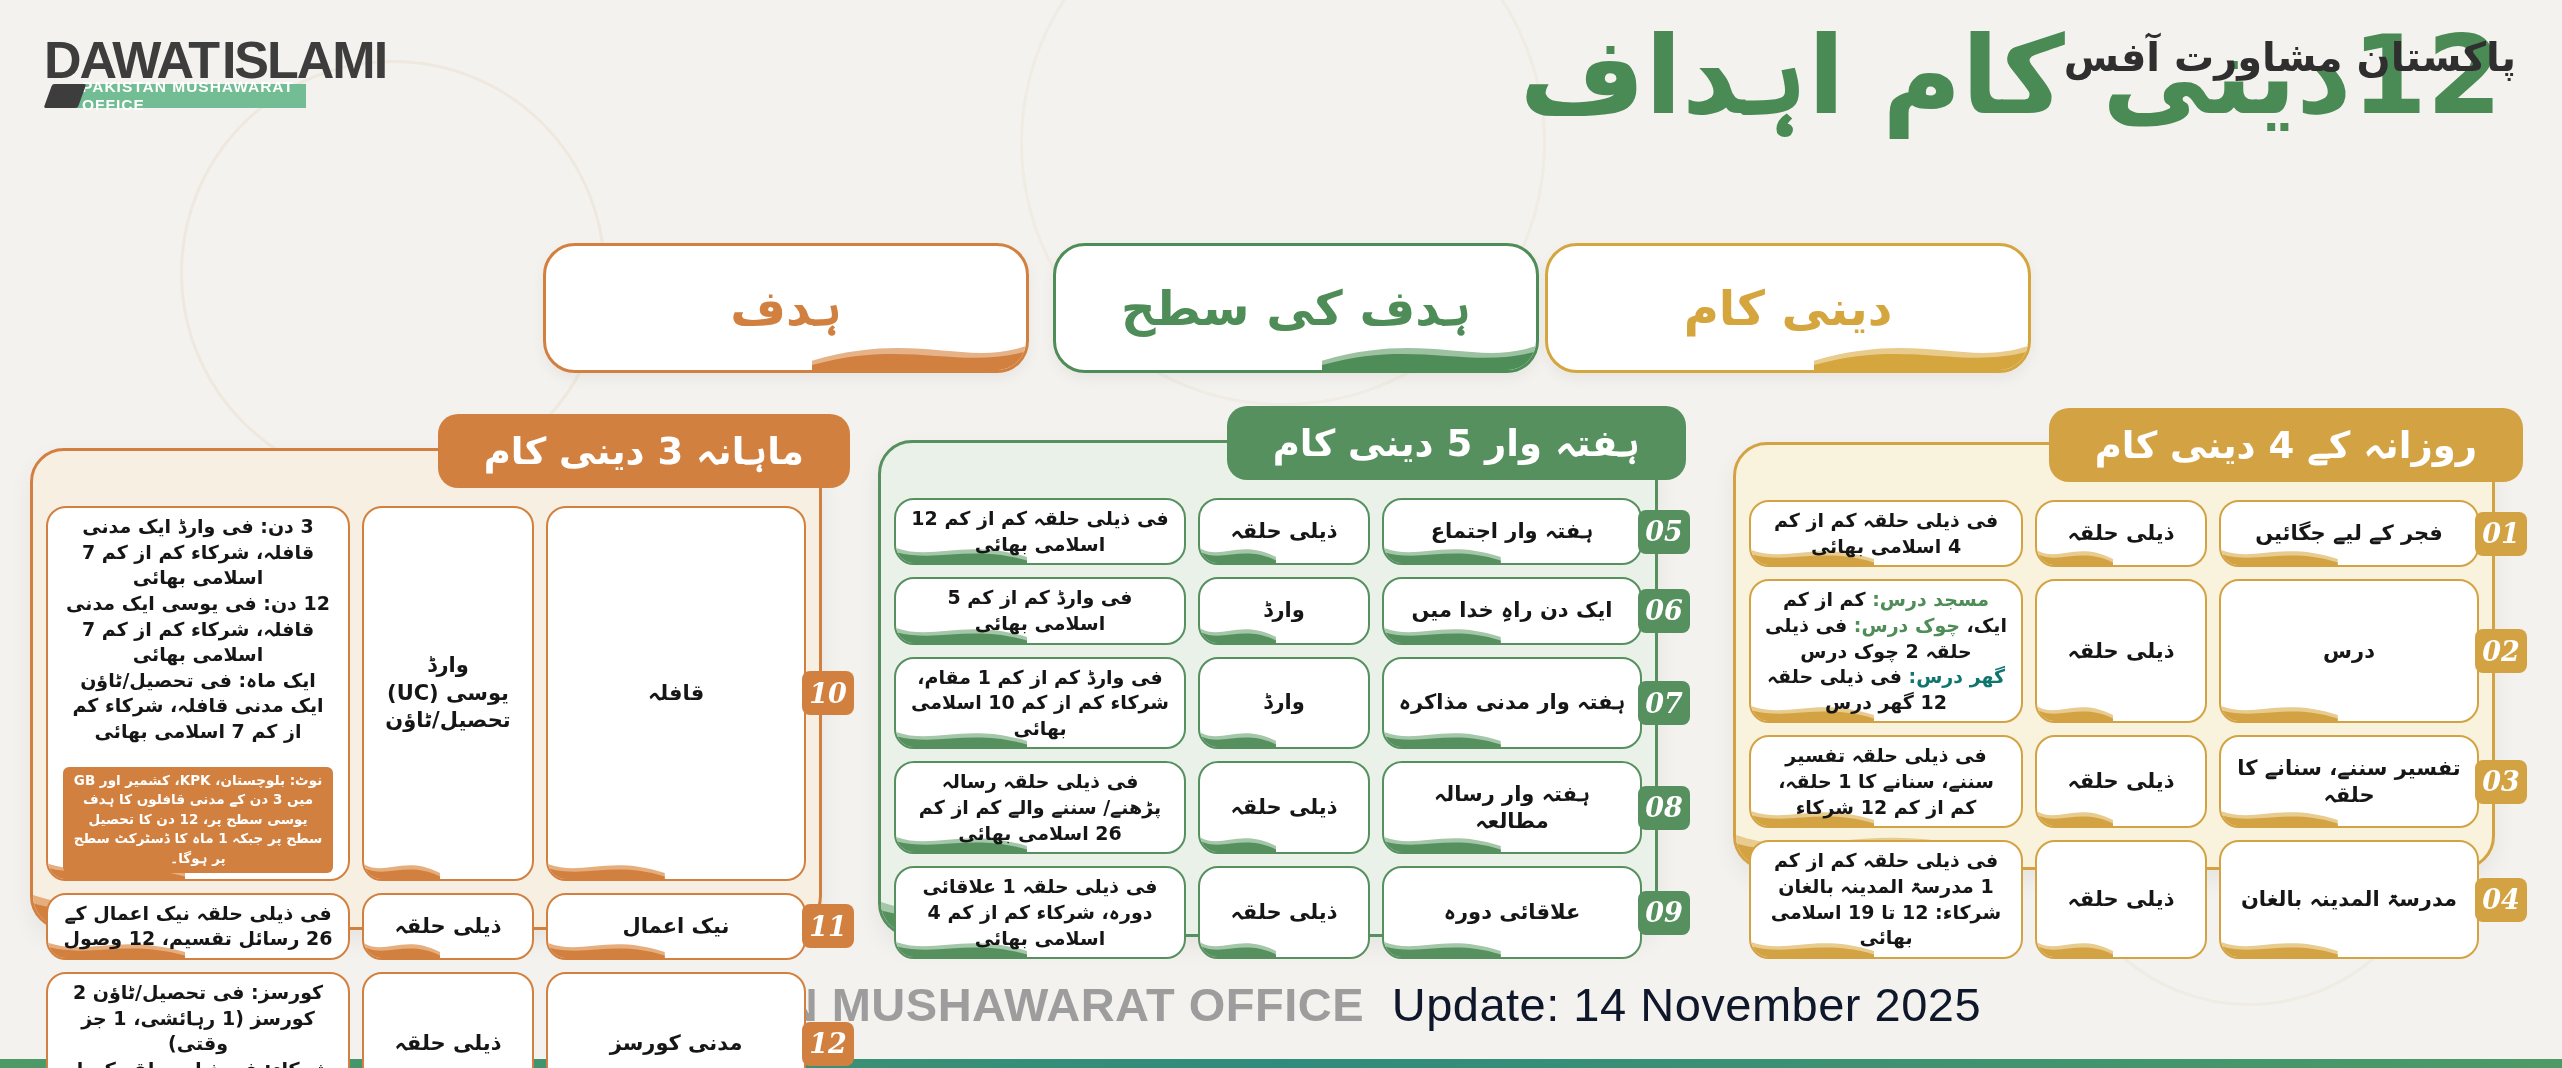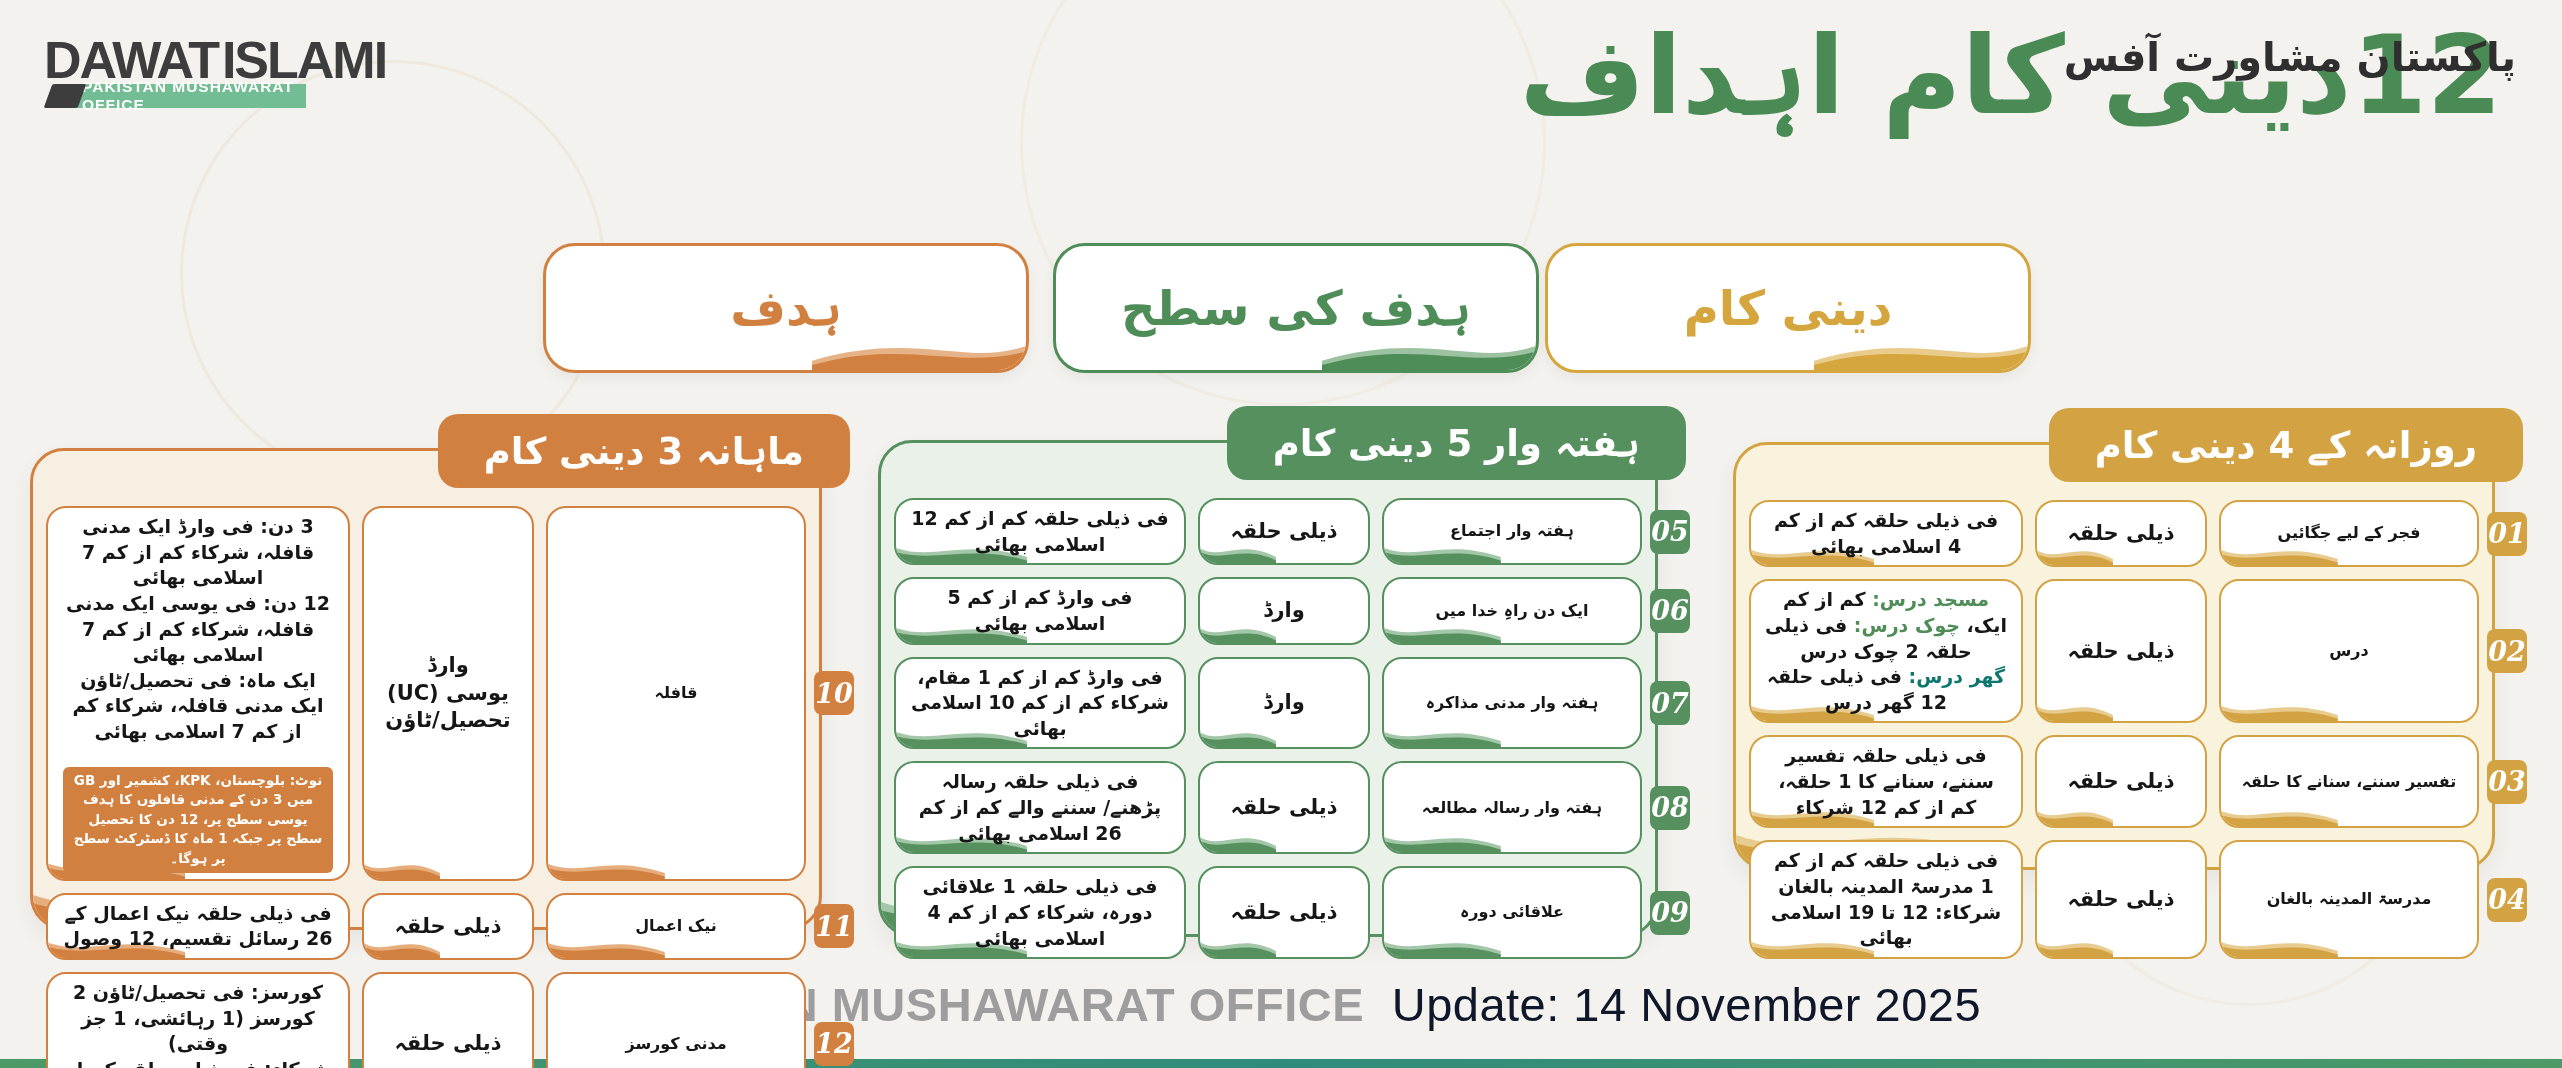--- a/index.html
+++ b/index.html
@@ -54,27 +54,27 @@
   .row{position:relative;flex:1;display:flex;gap:12px;}
   .panel-monthly .row:nth-child(1){flex:2.15;}
   .panel-monthly .row:nth-child(3){flex:1.15;}
 
   .cell{position:relative;background:#fff;border:2px solid var(--c-main);border-radius:20px;overflow:hidden;
     display:flex;flex-direction:column;align-items:center;justify-content:center;text-align:center;
     direction:rtl;padding:6px 14px;color:#161616;}
   .cell .wave{position:absolute;left:-1px;bottom:-1px;width:46%;height:26px;}
   .cell-target{flex:1;font-size:19px;font-weight:700;line-height:1.35;}
   .cell-level{width:140px;font-size:21px;font-weight:700;line-height:1.3;}
-  .cell-task{width:228px;font-size:16px;font-weight:700;line-height:1.3;}
+  .cell-task{width:228px;font-size:21px;font-weight:700;line-height:1.3;}
   .cell-text{position:relative;z-index:2;}
   .seg-green{color:#4e8d57;}
   .seg-gold{color:#0f766e;}
   .note{position:relative;z-index:2;margin-top:22px;background:#d2803f;color:#fff;font-size:13.5px;font-weight:700;
     line-height:1.45;border-radius:6px;padding:4px 10px;max-width:92%;}
-  .num-tab{position:absolute;right:-48px;top:50%;transform:translateY(-50%);width:40px;height:44px;
+  .num-tab{position:absolute;right:-48px;top:50%;transform:translateY(-50%);width:52px;height:44px;
     background:var(--c-main);color:#fff;display:flex;align-items:center;justify-content:center;
     font-style:italic;font-weight:700;font-size:27px;border-radius:8px;z-index:2;
     font-family:"DejaVu Serif",serif;}
 
   
   .footer{position:absolute;left:0;right:0;bottom:36px;text-align:center;
     font-family:"Liberation Sans",sans-serif;font-size:47px;letter-spacing:.5px;}
   .footer .office{color:#9d9d9d;font-weight:600;}
   .footer .update{color:#0f172a;font-weight:400;margin-left:14px;margin-top:26px;}
   .bottom-strip{position:absolute;left:0;right:0;bottom:0;height:9px;

